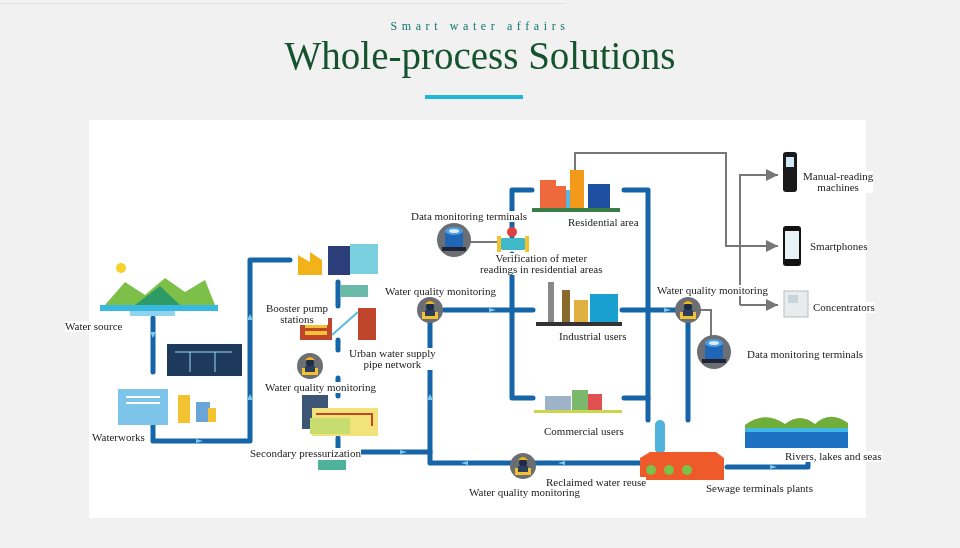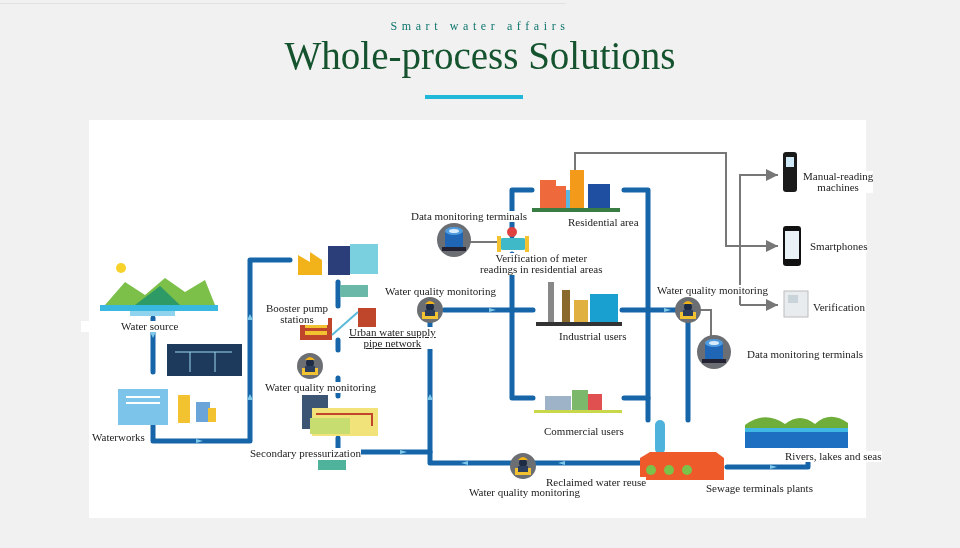--- a/index.html
+++ b/index.html
@@ -186,27 +186,27 @@
   </g>
 
   <use href="#worker" x="430" y="310"></use>
   <use href="#worker" x="688" y="310"></use>
   <use href="#worker" x="310" y="366"></use>
   <use href="#worker" x="523" y="466"></use>
   <use href="#meter" x="454" y="240"></use>
   <use href="#meter" x="714" y="352"></use>
 </svg>
 
-<div class="lbl" style="left:81px;top:321px;padding-left:40px;">Water source</div>
+<div class="lbl" style="left:65px;top:321px;">Water source</div>
 <div class="lbl" style="left:92px;top:432px;">Waterworks</div>
 <div class="lbl c" style="left:266px;top:279px;margin-top:24px;">
   <div>Booster pump</div>
   <div>stations</div>
 </div>
-<div class="lbl c" style="left:349px;top:327px;text-decoration:underline;">
+<div class="lbl c" style="left:349px;top:348px;">
   <div>Urban water supply</div>
   <div>pipe network</div>
 </div>
 <div class="lbl" style="left:265px;top:382px;">Water quality monitoring</div>
 <div class="lbl" style="left:250px;top:448px;">Secondary pressurization</div>
 <div class="lbl" style="left:385px;top:286px;">Water quality monitoring</div>
 <div class="lbl" style="left:411px;top:211px;">Data monitoring terminals</div>
 <div class="lbl c" style="left:480px;top:253px;">
   <div>Verification of meter</div>
   <div>readings in residential areas</div>
@@ -214,17 +214,17 @@
 <div class="lbl" style="left:568px;top:217px;">Residential area</div>
 <div class="lbl" style="left:559px;top:331px;">Industrial users</div>
 <div class="lbl" style="left:544px;top:426px;">Commercial users</div>
 <div class="lbl" style="left:657px;top:285px;">Water quality monitoring</div>
 <div class="lbl" style="left:747px;top:349px;">Data monitoring terminals</div>
 <div class="lbl c" style="left:803px;top:171px;">
   <div>Manual-reading</div>
   <div>machines</div>
 </div>
 <div class="lbl" style="left:810px;top:241px;">Smartphones</div>
-<div class="lbl" style="left:813px;top:302px;">Verification</div>
+<div class="lbl" style="left:813px;top:302px;">Concentrators</div>
 <div class="lbl" style="left:785px;top:451px;">Rivers, lakes and seas</div>
 <div class="lbl" style="left:706px;top:483px;">Sewage terminals plants</div>
 <div class="lbl" style="left:546px;top:477px;">Reclaimed water reuse</div>
 <div class="lbl" style="left:469px;top:487px;">Water quality monitoring</div>
 
 </body></html>

